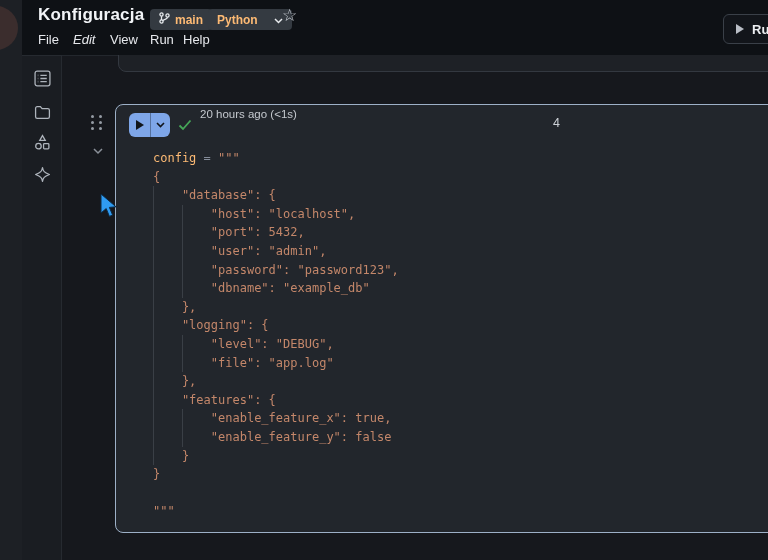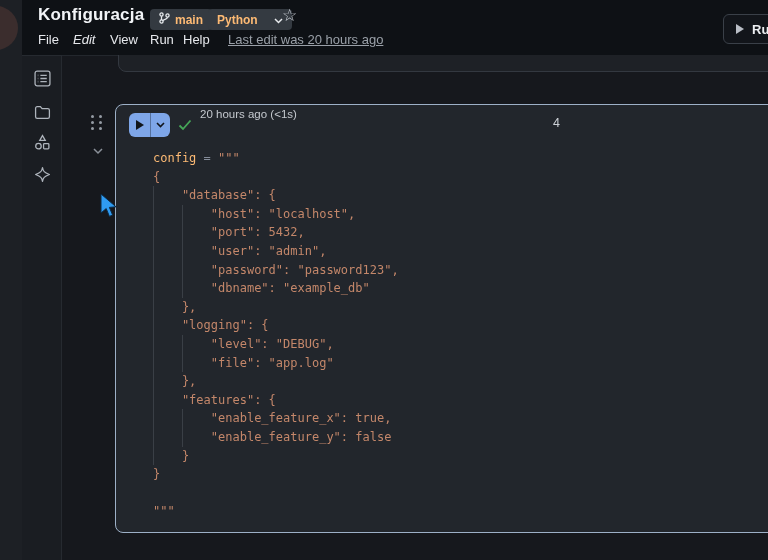--- a/index.html
+++ b/index.html
@@ -109,21 +109,20 @@
     </span>
   </div>
 
   <div id="star" class="abs">☆</div>
 
   <div id="menu-file" class="menu-item abs">File</div>
   <div id="menu-edit" class="menu-item abs">Edit</div>
   <div id="menu-view" class="menu-item abs">View</div>
   <div id="menu-run" class="menu-item abs">Run</div>
   <div id="menu-help" class="menu-item abs">Help</div>
-  <div id="last-edit" class="abs">Last edit was 20 hours ago</div>
 
   <div id="run-btn" class="abs">
     <span class="play-tri-sm"></span>
     <span>Run</span>
   </div>
 </div>
 
 <div id="sidebar" class="abs">
   <div id="icon-toc" class="side-icon abs">
     <svg viewBox="0 0 16 16" fill="none" stroke="currentColor" stroke-width="1.2">

